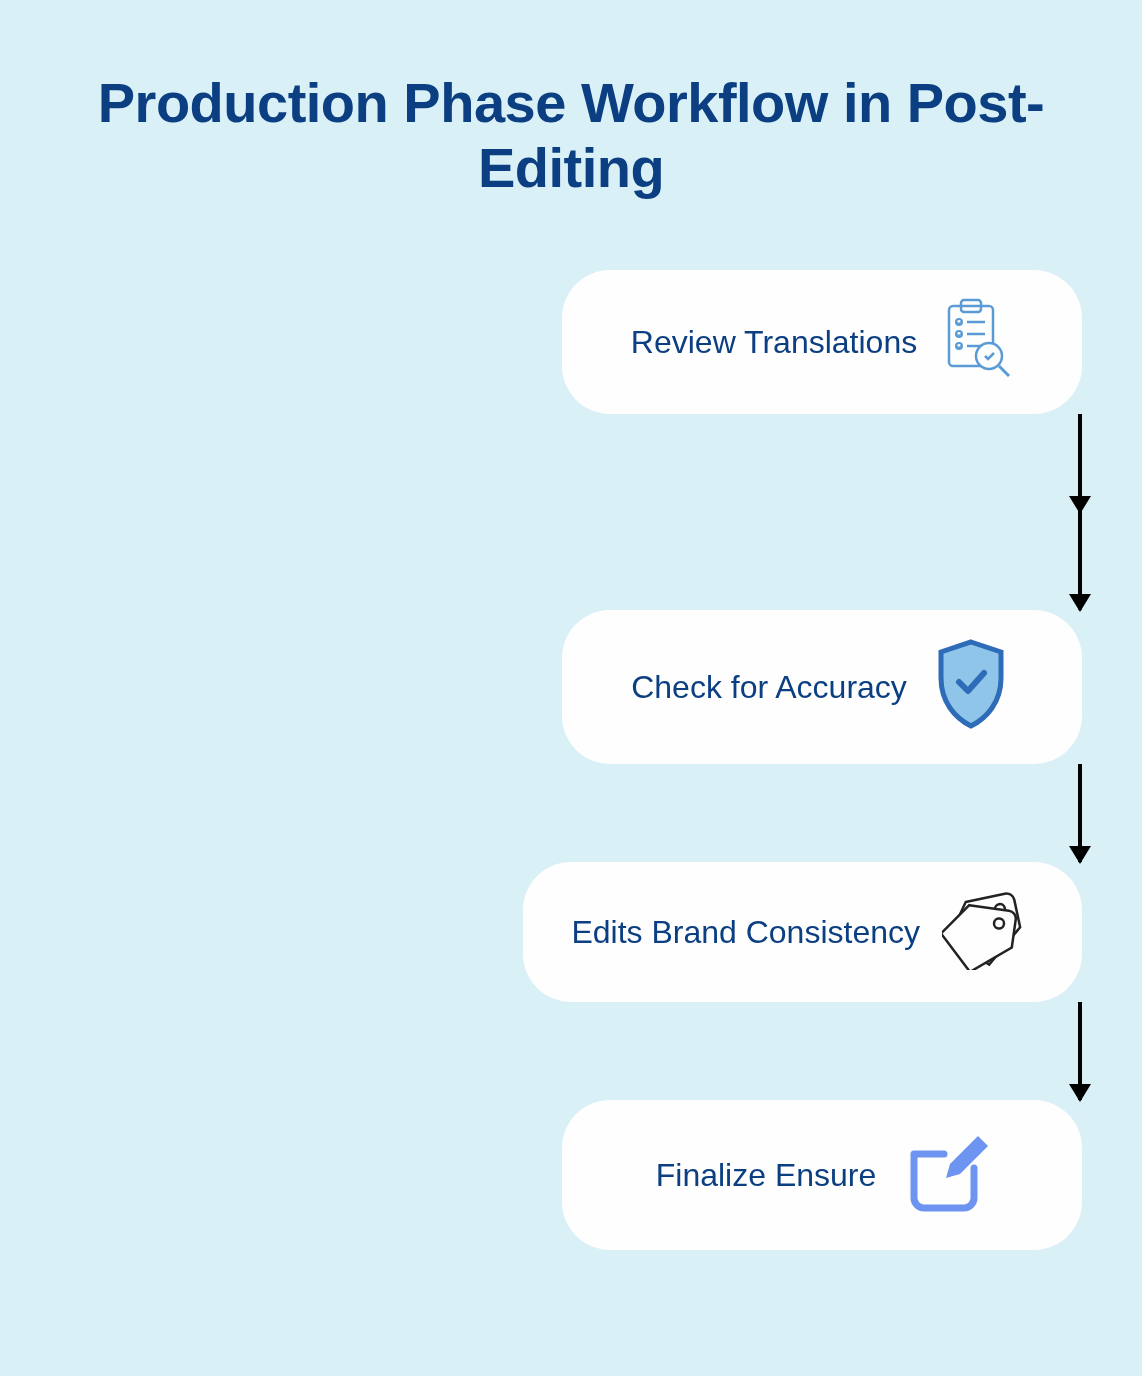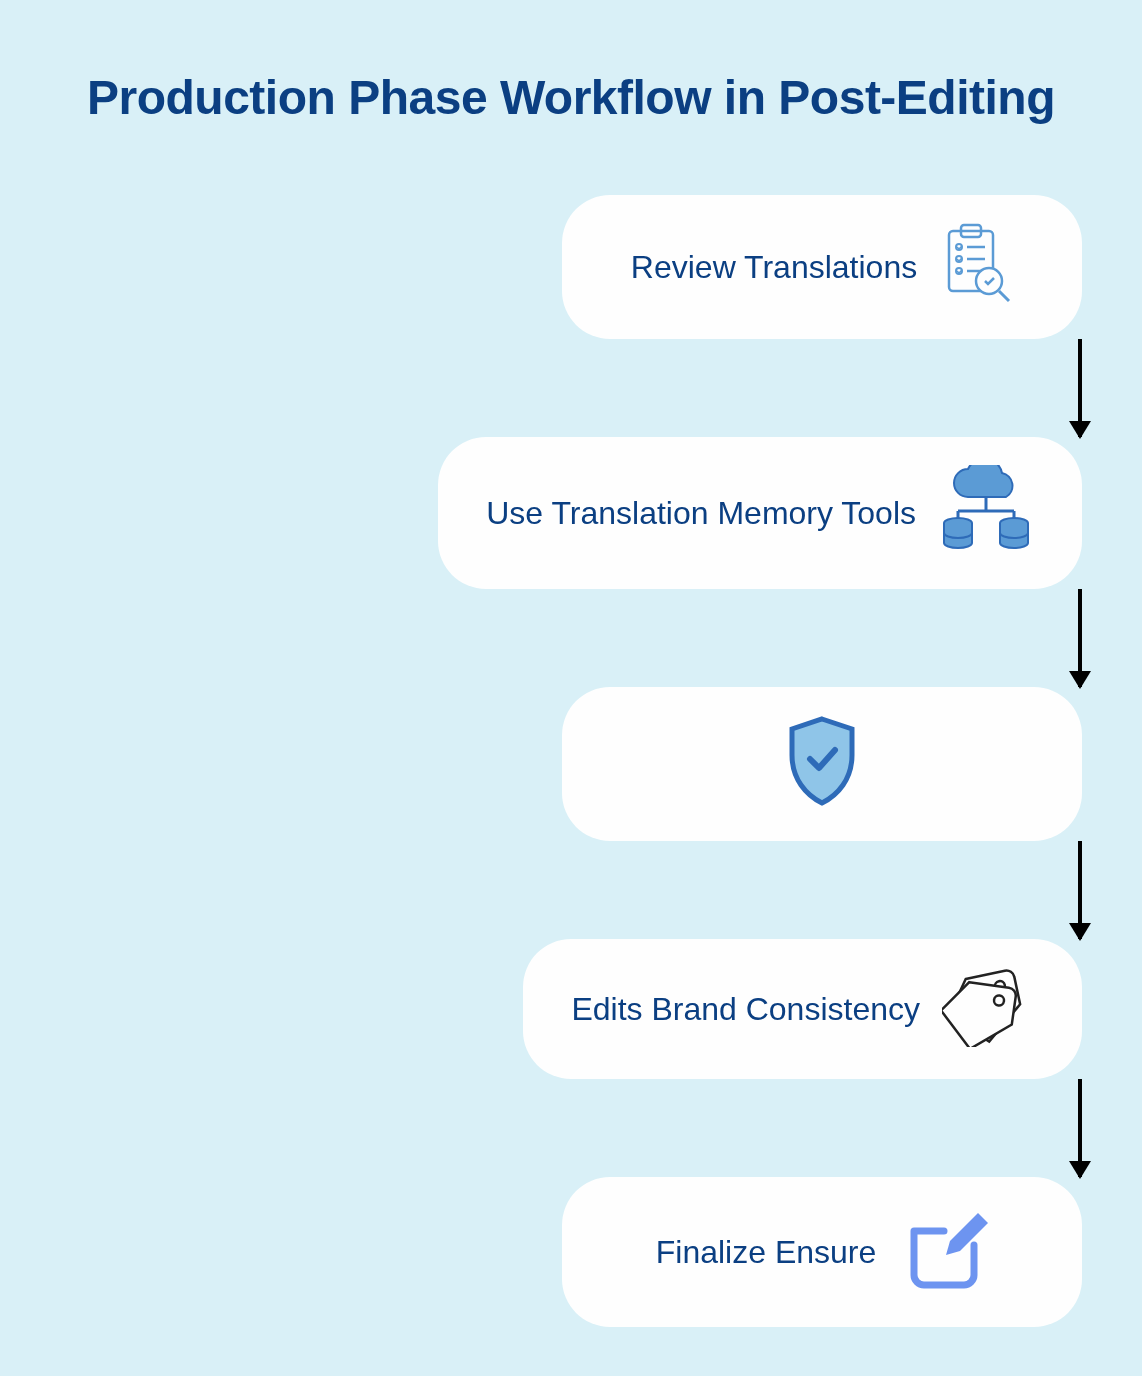--- a/index.html
+++ b/index.html
@@ -5,21 +5,21 @@
   * { margin: 0; padding: 0; box-sizing: border-box; }
   body {
     background: #d9f0f7;
     font-family: -apple-system, BlinkMacSystemFont, 'Segoe UI', Arial, sans-serif;
     width: 1142px;
     height: 1376px;
     padding: 70px 60px;
   }
   .title {
     color: #0b3f82;
-    font-size: 48px;
+    font-size: 56px;
     font-weight: 800;
     text-align: center;
     margin-bottom: 70px;
     letter-spacing: -0.5px;
   }
   .flow {
     display: flex;
     flex-direction: column;
     align-items: flex-end;
   }
@@ -83,43 +83,25 @@
         <line x1="28" y1="48" x2="46" y2="48" stroke="#5b9bd5" stroke-width="2.5"></line>
         <circle cx="50" cy="58" r="13" fill="#fefefe" stroke="#5b9bd5" stroke-width="2.5"></circle>
         <path d="M46 58 l3 3 l6 -6" stroke="#5b9bd5" stroke-width="2.5" fill="none"></path>
         <line x1="60" y1="68" x2="70" y2="78" stroke="#5b9bd5" stroke-width="3"></line>
       </svg>
     </span>
   </div>
 
   <div class="arrow"></div>
 
-  <div class="step">
-    <span class="step-label">Use Translation Memory Tools</span>
-    <span class="icon">
-      <svg width="96" height="92" viewBox="0 0 96 92">
-        <path d="M30 32 a14 14 0 0 1 0 -28 a18 18 0 0 1 34 4 a13 13 0 0 1 4 24 z" fill="#5b9bd5" stroke="#2e6bb8" stroke-width="2"></path>
-        <line x1="48" y1="32" x2="48" y2="46" stroke="#2e6bb8" stroke-width="3"></line>
-        <line x1="20" y1="46" x2="76" y2="46" stroke="#2e6bb8" stroke-width="3"></line>
-        <line x1="20" y1="46" x2="20" y2="56" stroke="#2e6bb8" stroke-width="3"></line>
-        <line x1="76" y1="46" x2="76" y2="56" stroke="#2e6bb8" stroke-width="3"></line>
-
-        <ellipse cx="20" cy="58" rx="14" ry="5" fill="#5b9bd5" stroke="#2e6bb8" stroke-width="2"></ellipse>
-        <path d="M6 58 v20 a14 5 0 0 0 28 0 v-20" fill="#5b9bd5" stroke="#2e6bb8" stroke-width="2"></path>
-        <path d="M6 68 a14 5 0 0 0 28 0" fill="none" stroke="#2e6bb8" stroke-width="2"></path>
-        <ellipse cx="76" cy="58" rx="14" ry="5" fill="#5b9bd5" stroke="#2e6bb8" stroke-width="2"></ellipse>
-        <path d="M62 58 v20 a14 5 0 0 0 28 0 v-20" fill="#5b9bd5" stroke="#2e6bb8" stroke-width="2"></path>
-        <path d="M62 68 a14 5 0 0 0 28 0" fill="none" stroke="#2e6bb8" stroke-width="2"></path>
-      </svg>
-    </span>
-  </div>
 
   <div class="arrow"></div>
 
   <div class="step">
+    <span class="step-label">Check for Accuracy</span>
     <span class="icon">
       <svg width="84" height="94" viewBox="0 0 84 94">
         <path d="M42 4 L72 14 v26 c0 24 -14 40 -30 48 c-16 -8 -30 -24 -30 -48 v-26 z" fill="#8fc5e8" stroke="#2e6bb8" stroke-width="5"></path>
         <path d="M30 44 l9 9 l16 -18" stroke="#2e6bb8" stroke-width="6" fill="none" stroke-linecap="round" stroke-linejoin="round"></path>
       </svg>
     </span>
   </div>
 
   <div class="arrow"></div>
 

